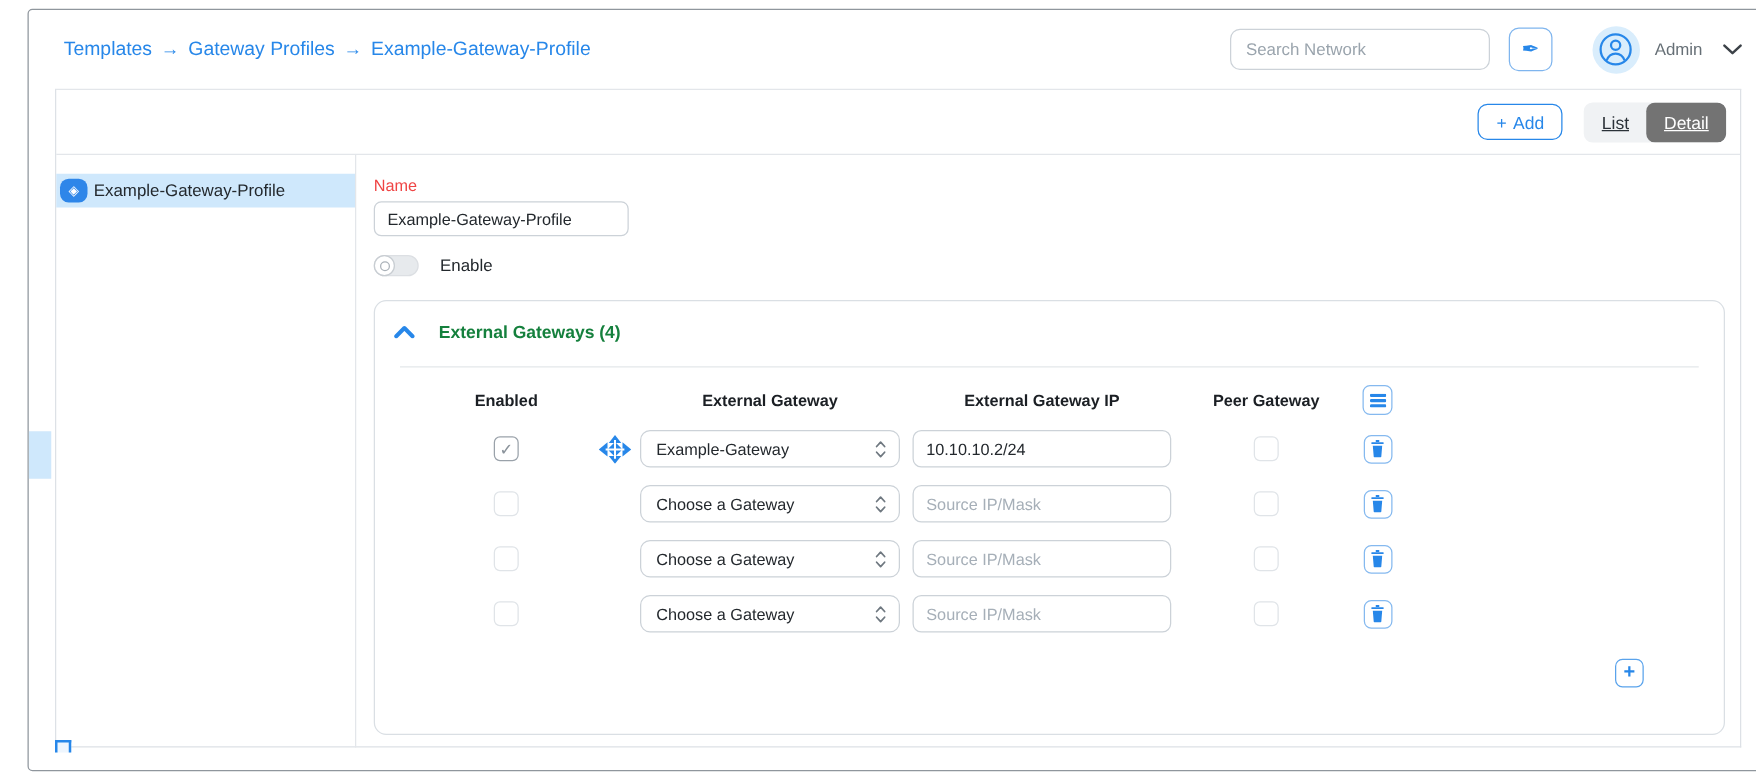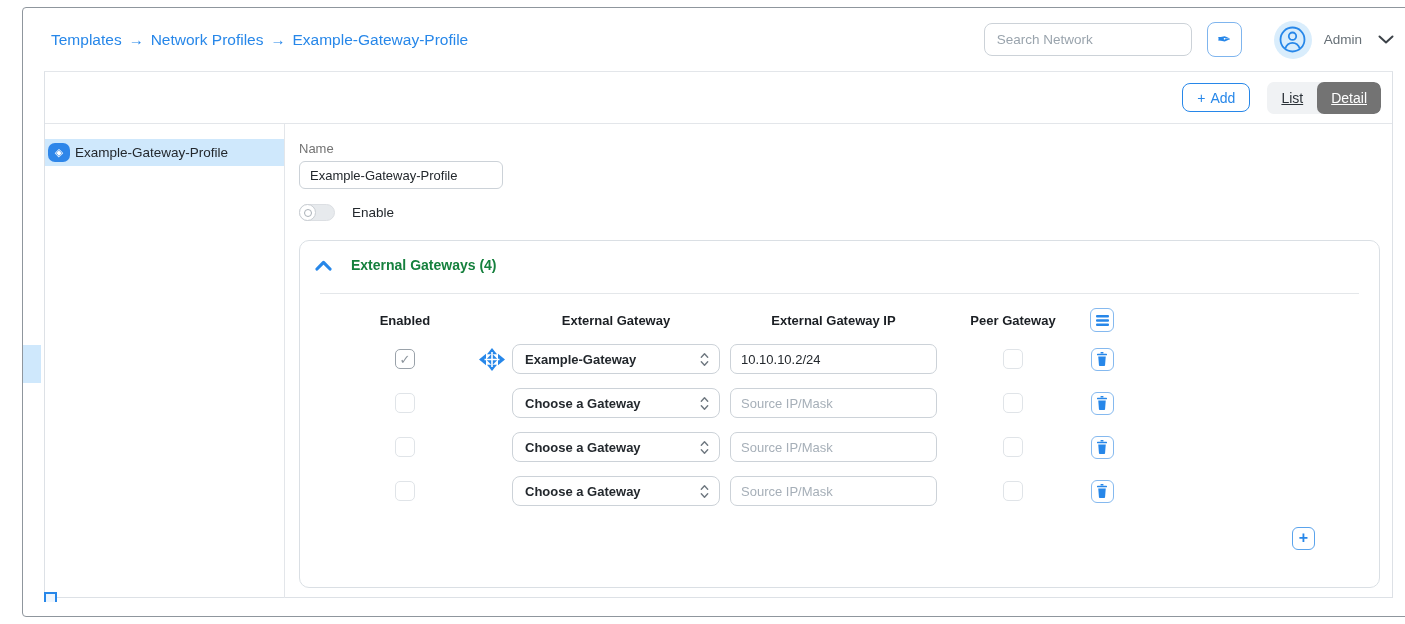--- a/index.html
+++ b/index.html
@@ -43,21 +43,21 @@
 
   .panel-body { display:flex; height:474px; }
   .sidebar { width:240px; border-right:1px solid #e3e6ea; padding-top:15px; flex:none; }
   .side-item { height:27px; display:flex; align-items:center; gap:5px;
                background:#cfe8fc; padding-left:3px; cursor:pointer; }
   .side-icon { width:22px; height:19px; background:#2e86e9; border-radius:7px; color:#fff;
                font-size:11px; display:flex; align-items:center; justify-content:center; }
   .side-label { font-size:13.5px; color:#23282d; }
 
   .main { flex:1; padding:17px 12px 0 14px; }
-  .field-label { font-size:13px; color:#737373; margin-bottom:5px; }
+  .field-label { font-size:13px; color:#ef4444; margin-bottom:5px; }
   .name-input { width:204px; height:28px; border:1px solid #ccd2d8; border-radius:6px;
                 font-size:13px; color:#23282d; padding:0 10px; outline:none;
                 font-family:"Liberation Sans", sans-serif; }
   .toggle-row { display:flex; align-items:center; gap:17px; margin-top:15px; }
   .toggle { width:36px; height:17px; background:#e7eaed; border:1px solid #dcdfe3;
             border-radius:9px; position:relative; cursor:pointer; }
   .toggle-knob { position:absolute; left:-1px; top:-1px; width:17px; height:17px;
                  background:#fff; border:1px solid #c8cdd2; border-radius:50%;
                  display:flex; align-items:center; justify-content:center; }
   .toggle-knob::after { content:""; width:6px; height:6px; border:1.5px solid #aab1b8; border-radius:50%; }
@@ -82,21 +82,21 @@
   .col-action { width:26px; display:flex; justify-content:center; }
   .hdr { font-size:13px; font-weight:700; color:#1b1f24; text-align:center; }
 
   .cb { width:20px; height:20px; border:1.5px solid #e0e4e8; border-radius:5px; background:#fff;
         display:flex; align-items:center; justify-content:center; font-size:13px; color:#8b939b;
         cursor:pointer; }
   .cb.checked { border-color:#9aa2aa; }
 
   .gw-select { width:208px; height:30px; border:1px solid #ccd2d8; border-radius:8px;
                background:#fff; display:flex; align-items:center; padding:0 10px 0 12px;
-               font-size:13px; color:#23282d; cursor:pointer;font-weight:bold; }
+               font-size:13px; color:#23282d; cursor:pointer; }
   .gw-select .val { flex:1; text-align:left; }
   .ip-input { width:207px; height:30px; border:1px solid #ccd2d8; border-radius:7px;
               font-size:13px; color:#23282d; padding:0 10px; outline:none;
               font-family:"Liberation Sans", sans-serif; }
   .ip-input::placeholder { color:#a6afb8; }
 
   .icon-btn { width:23px; height:23px; border:1.5px solid #85b9ef; border-radius:6px;
               background:#fff; display:flex; align-items:center; justify-content:center;
               cursor:pointer; padding:0; }
   .menu-btn { width:24px; height:24px; }
@@ -114,21 +114,21 @@
 </style>
 </head>
 <body>
 
 <div class="window">
 
   <div class="header">
     <div class="breadcrumb">
       <span class="crumb">Templates</span>
       <span class="crumb-sep">→</span>
-      <span class="crumb">Network Profiles</span>
+      <span class="crumb">Gateway Profiles</span>
       <span class="crumb-sep">→</span>
       <span class="crumb">Example-Gateway-Profile</span>
     </div>
     <div class="header-right">
       <input class="search-box" type="text" placeholder="Search Network" style="">
       <button class="pencil-btn">
         <span>✒</span>
       </button>
       <div class="avatar">
         <svg width="27" height="27" viewBox="0 0 27 27">

